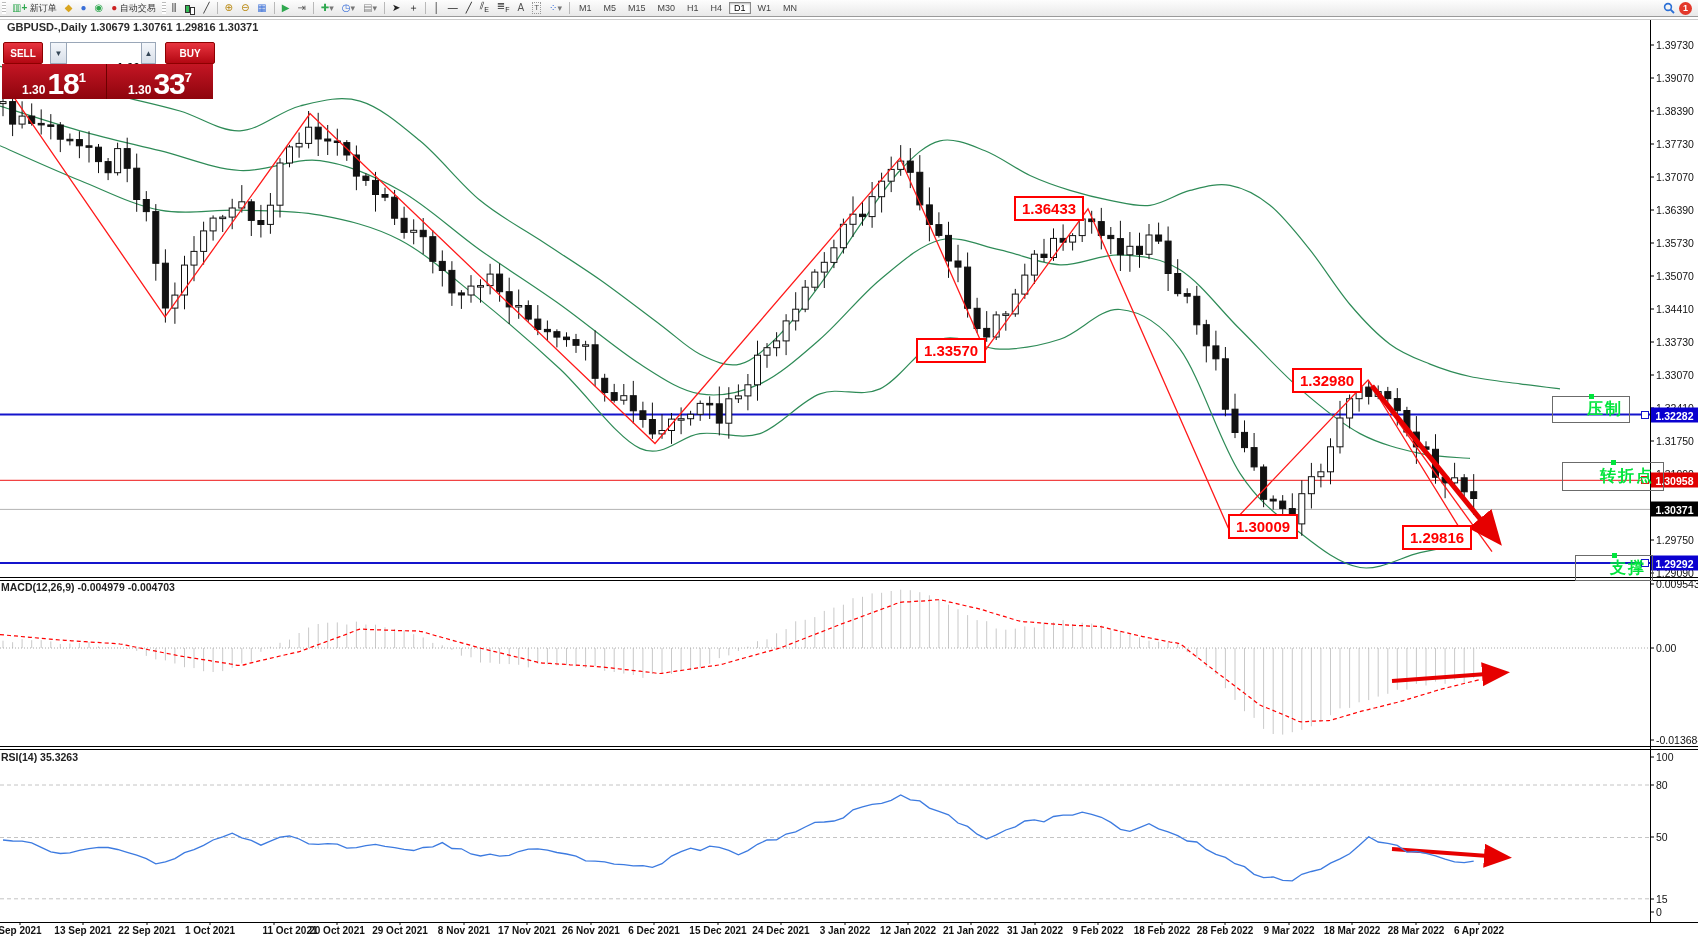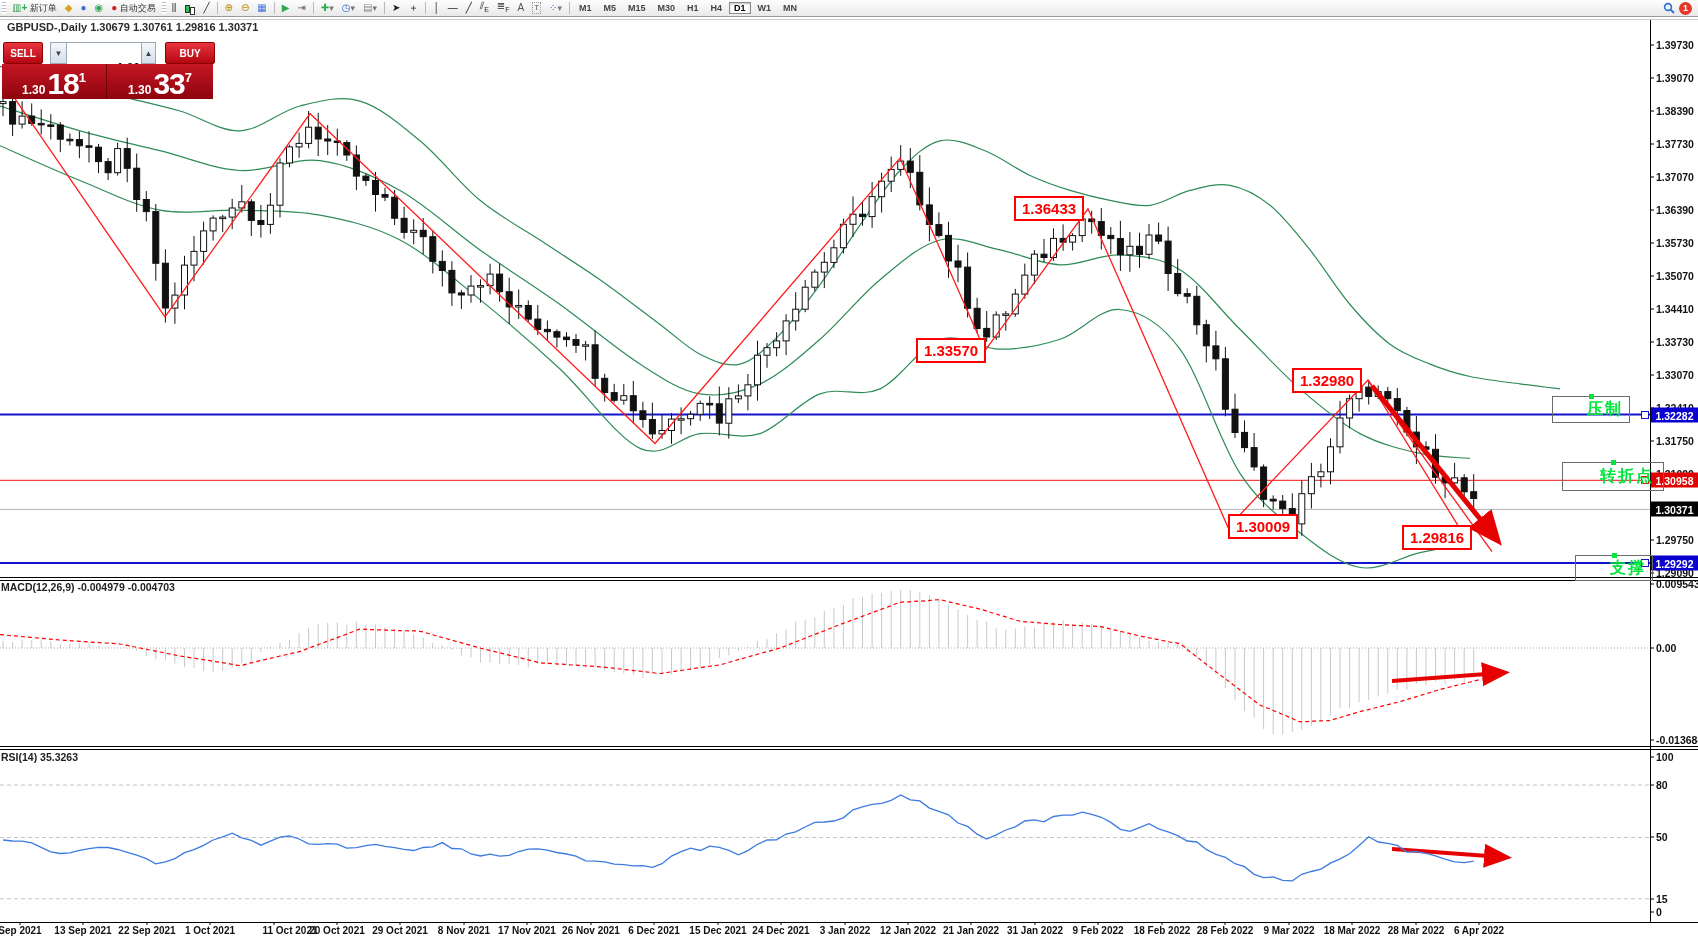--- a/index.html
+++ b/index.html
@@ -6,21 +6,21 @@
     font-family:"Liberation Sans","DejaVu Sans",sans-serif;}
   #app{position:relative;width:1698px;height:945px;background:#fff;}
   
   #toolbar{position:absolute;left:0;top:0;width:1698px;height:16px;
     background:linear-gradient(#fdfdfd,#e9e9e9);border-bottom:1px solid #9a9a9a;
     display:flex;align-items:center;font-size:9px;color:#333;white-space:nowrap;}
   .tb-btn{display:inline-flex;align-items:center;height:14px;padding:0 3px;margin:0 1px;border-radius:2px;cursor:default;}
   .tb-sep{width:1px;height:12px;background:#b9b9b9;margin:0 3px;}
   .tb-grip{width:4px;height:12px;margin:0 2px;background:repeating-linear-gradient(180deg,#bbb 0 1px,#fff 1px 3px);}
   .gly{font-size:10px;line-height:10px;}
-  .tf-btn{padding:0 4px;height:13px;line-height:13px;font-weight:bold;color:#444;border:1px solid transparent;margin:16px 1px;}
+  .tf-btn{padding:0 4px;height:13px;line-height:13px;font-weight:normal;color:#444;border:1px solid transparent;margin:16px 1px;}
   .tf-btn.on{background:#fff;border:1px solid #8a8a8a;box-shadow:inset 0 1px 2px #bbb;color:#000;}
   .mini-candle{display:inline-block;width:11px;height:11px;position:relative;}
   .mini-candle i{position:absolute;width:3px;background:#3b5;border:1px solid #333;}
   .badge{display:inline-flex;align-items:center;justify-content:center;width:13px;height:13px;border-radius:50%;
     background:#e3392b;color:#fff;font-size:9px;font-weight:bold;}
   
   #chart-title{position:absolute;left:7px;top:21px;font-size:11px;font-weight:bold;color:#2b2b2b;z-index:5;}
   
   #trade-panel{position:absolute;left:2px;top:40px;width:212px;height:58px;z-index:6;}
   .tp-btn{position:absolute;top:2px;height:20px;color:#fff;font-size:10px;font-weight:bold;
@@ -31,21 +31,21 @@
   #vol-field{position:absolute;left:64px;top:2px;width:73px;height:18px;border:1px solid #9aa7b8;
     font-size:12px;font-weight:bold;text-align:right;padding:16px 4px 0 0;font-family:inherit;text-decoration:underline;}
   .bigbox{position:absolute;top:24px;height:33px;background:linear-gradient(#c41624,#8e040d);
     color:#fff;display:flex;align-items:flex-end;justify-content:center;padding-bottom:2px;}
   .bp-small{font-size:12px;font-weight:bold;margin-right:2px;line-height:14px;}
   .bp-big{font-size:30px;font-weight:bold;line-height:26px;letter-spacing:-1px;}
   .bp-sup{font-size:13px;font-weight:bold;position:relative;top:-12px;}
   
   #chart-svg{position:absolute;left:0;top:0;z-index:1;}
   #overlay{position:absolute;left:0;top:0;width:1698px;height:945px;z-index:4;pointer-events:none;}
-  .ax-label{position:absolute;left:1656px;font-size:10.5px;font-weight:bold;color:#111;transform:translateY(-50%);}
+  .ax-label{position:absolute;left:1656px;font-size:10.5px;font-weight:normal;color:#111;transform:translateY(-50%);}
   .ax-tag{position:absolute;left:1651px;width:47px;height:15px;color:#fff;font-size:10.5px;font-weight:bold;
     display:flex;align-items:center;justify-content:center;transform:translateY(-50%);}
   .date-label{position:absolute;top:925px;font-size:10px;font-weight:bold;color:#111;transform:translateX(-50%);}
   .callout{position:absolute;width:66px;height:21px;background:#fff;border:2px solid #f00;color:#f00;
     font-size:15px;font-weight:bold;display:flex;align-items:center;justify-content:center;pointer-events:auto;}
   .glabel{position:absolute;border:1px solid #6b6b6b;color:#00e53c;font-size:16px;font-weight:bold;
     display:flex;align-items:center;justify-content:center;letter-spacing:2px;pointer-events:auto;padding-left:28px;}
   .glabel i{position:absolute;top:-3px;left:50%;width:5px;height:5px;margin-left:-2px;background:#00e53c;}
   .lineHandle{position:absolute;width:6px;height:6px;background:#fff;transform:translateY(-50%);}
   .ind-label{position:absolute;left:1px;font-size:10.5px;font-weight:bold;color:#222;z-index:5;}

